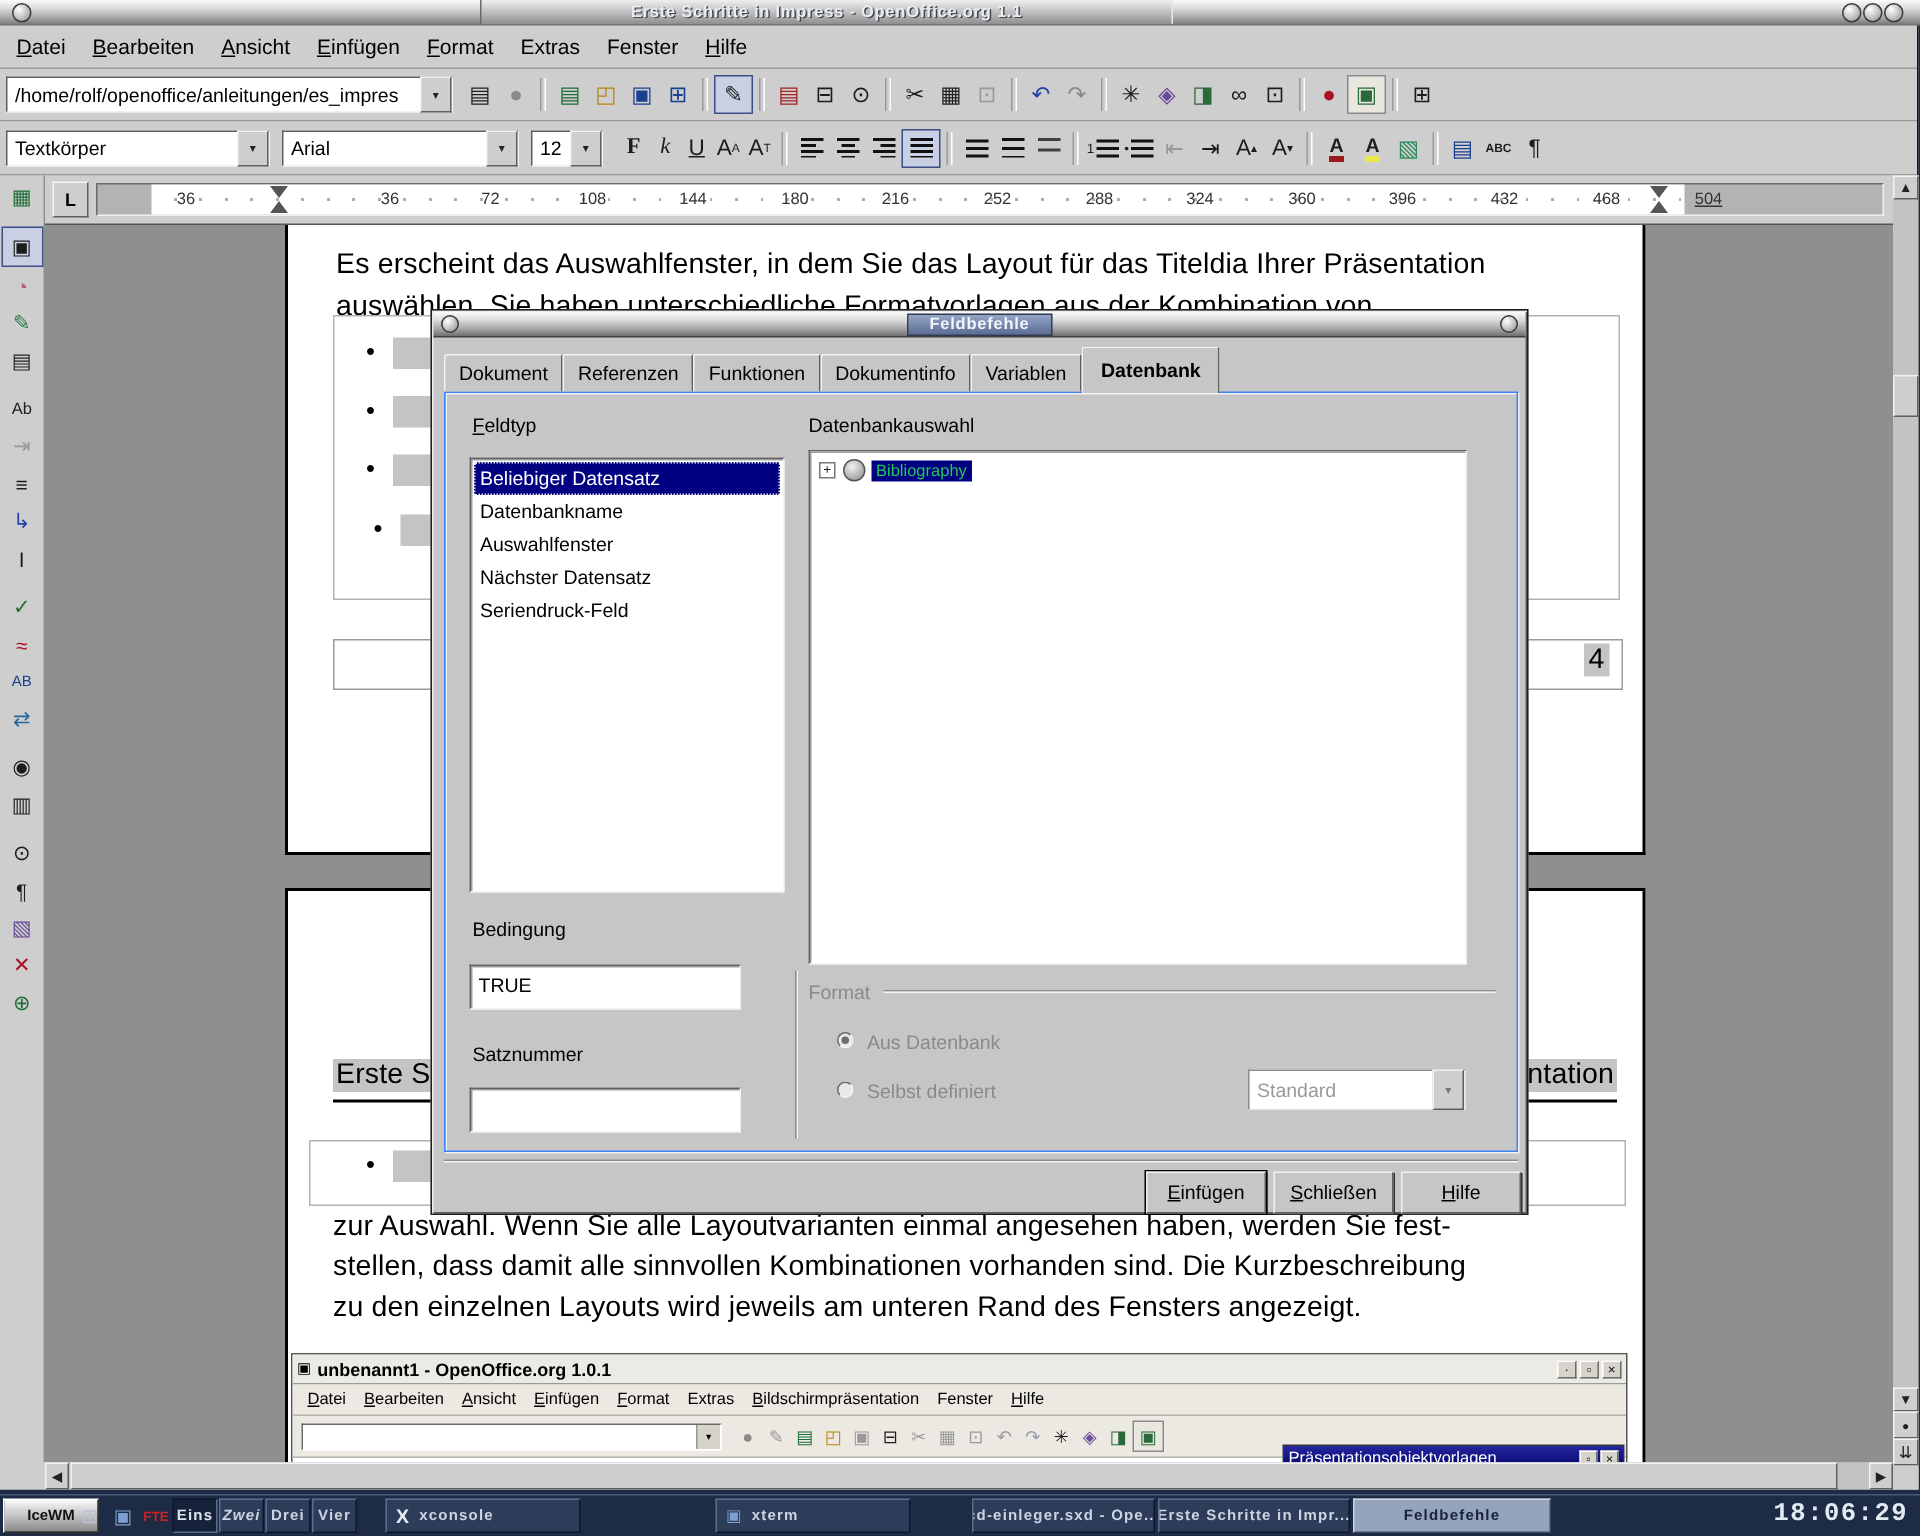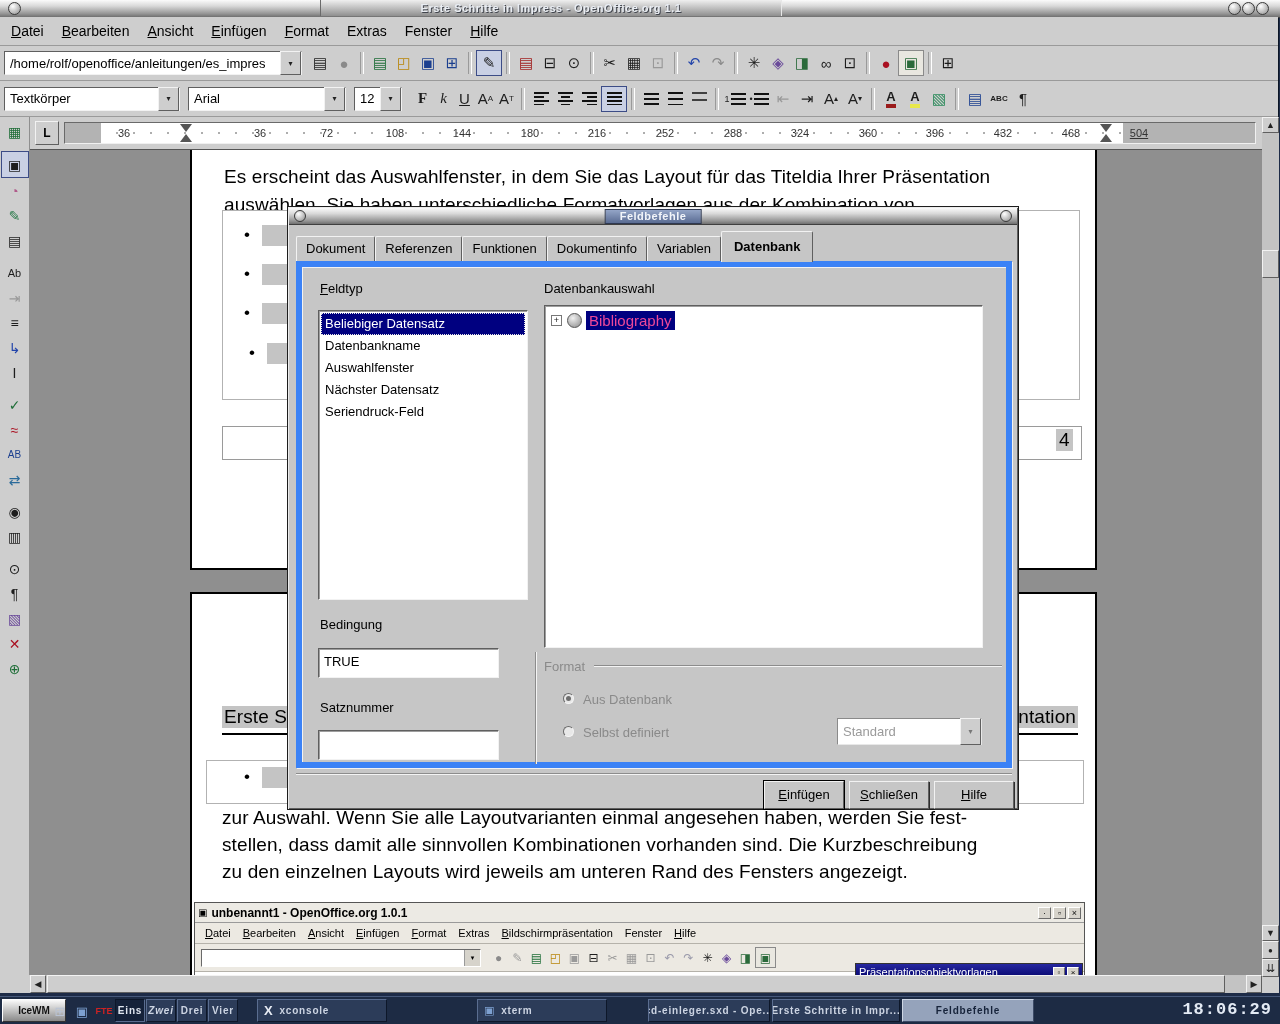--- a/index.html
+++ b/index.html
@@ -105,33 +105,33 @@
     border-bottom:1px solid #3f3f3f;}
   #dlg-title-box{position:absolute;left:50%;transform:translateX(-50%);top:1px;height:13px;
     padding:0 14px;background:linear-gradient(180deg,#94a5c7,#5a6c93);border:1px solid #2f3952;
     font-size:11px;font-weight:bold;line-height:13px;color:#f2f5fa;letter-spacing:.5px;}
   .tabrow{position:absolute;left:8px;top:23px;height:31px;display:flex;align-items:flex-end;z-index:3;}
   .tab{box-sizing:border-box;height:25px;padding:4px 9px 0;font-size:13px;background:#c6c6c6;
     border:1px solid;border-color:#f2f2f2 #5f5f5f #c6c6c6 #f2f2f2;border-bottom:none;
     border-top-left-radius:2px;border-top-right-radius:2px;white-space:nowrap;}
   .tab.active{height:31px;padding:7px 12px 0;font-weight:bold;margin-bottom:-1px;z-index:4;position:relative;}
   #dlg-content{position:absolute;left:8px;top:54px;width:716px;height:507px;
-    border:6px solid #3b82f6;box-shadow:1px 1px 0 #f2f2f2, inset 1px 1px 0 #f2f2f2;box-sizing:border-box;}
+    border:1px solid #3b82f6;box-shadow:1px 1px 0 #f2f2f2, inset 1px 1px 0 #f2f2f2;box-sizing:border-box;}
   .dlg-label{position:absolute;font-size:13px;color:#000;}
   .dlg-label-dis{position:absolute;font-size:13px;color:#8a8a8a;}
   .listbox{position:absolute;background:#fff;border:1px solid;border-color:#5f5f5f #f2f2f2 #f2f2f2 #5f5f5f;
     box-shadow:inset 1px 1px 0 #9e9e9e;font-size:13px;padding:2px;box-sizing:border-box;}
   .li{line-height:22px;padding-left:4px;white-space:nowrap;}
   .li.sel{background:#000080;color:#fff;outline:1px dotted #e8e8e8;outline-offset:-1px;}
   .tree-row{display:flex;align-items:center;padding:5px 0 0 6px;}
   .plusbox{width:11px;height:11px;border:1px solid #777;background:#fff;font-size:9px;line-height:9px;
     text-align:center;color:#222;box-sizing:border-box;margin-right:5px;}
   .db-icon{width:13px;height:13px;border-radius:50%;border:1px solid #555;
     background:radial-gradient(circle at 38% 32%,#f0f0f0,#8a8a8a);margin-right:4px;}
-  .tree-sel{background:#000080;color:#ec4899;font-size:15px;padding:1px 3px;}
+  .tree-sel{background:#000080;color:#22c55e;font-size:11px;padding:1px 3px;}
   .field{position:absolute;background:#fff;border:1px solid;border-color:#5f5f5f #f2f2f2 #f2f2f2 #5f5f5f;
     box-shadow:inset 1px 1px 0 #9e9e9e;font-size:13px;box-sizing:border-box;padding:5px 0 0 5px;}
   .radio{position:absolute;width:11px;height:11px;border-radius:50%;background:#e8e8e8;
     border:1px solid;border-color:#6a6a6a #f4f4f4 #f4f4f4 #6a6a6a;box-sizing:border-box;}
   .radio.on::after{content:"";display:block;width:5px;height:5px;border-radius:50%;background:#6e6e6e;margin:2px 0 0 2px;}
   .dlg-btn{position:absolute;width:80px;height:28px;background:#c6c6c6;text-align:center;font-size:13px;
     line-height:26px;border:1px solid;border-color:#f2f2f2 #5f5f5f #5f5f5f #f2f2f2;
     box-shadow:1px 1px 0 #2e2e2e;box-sizing:border-box;}
   .dlg-btn.default{box-shadow:0 0 0 1px #000,1px 1px 0 #2e2e2e;}
 

